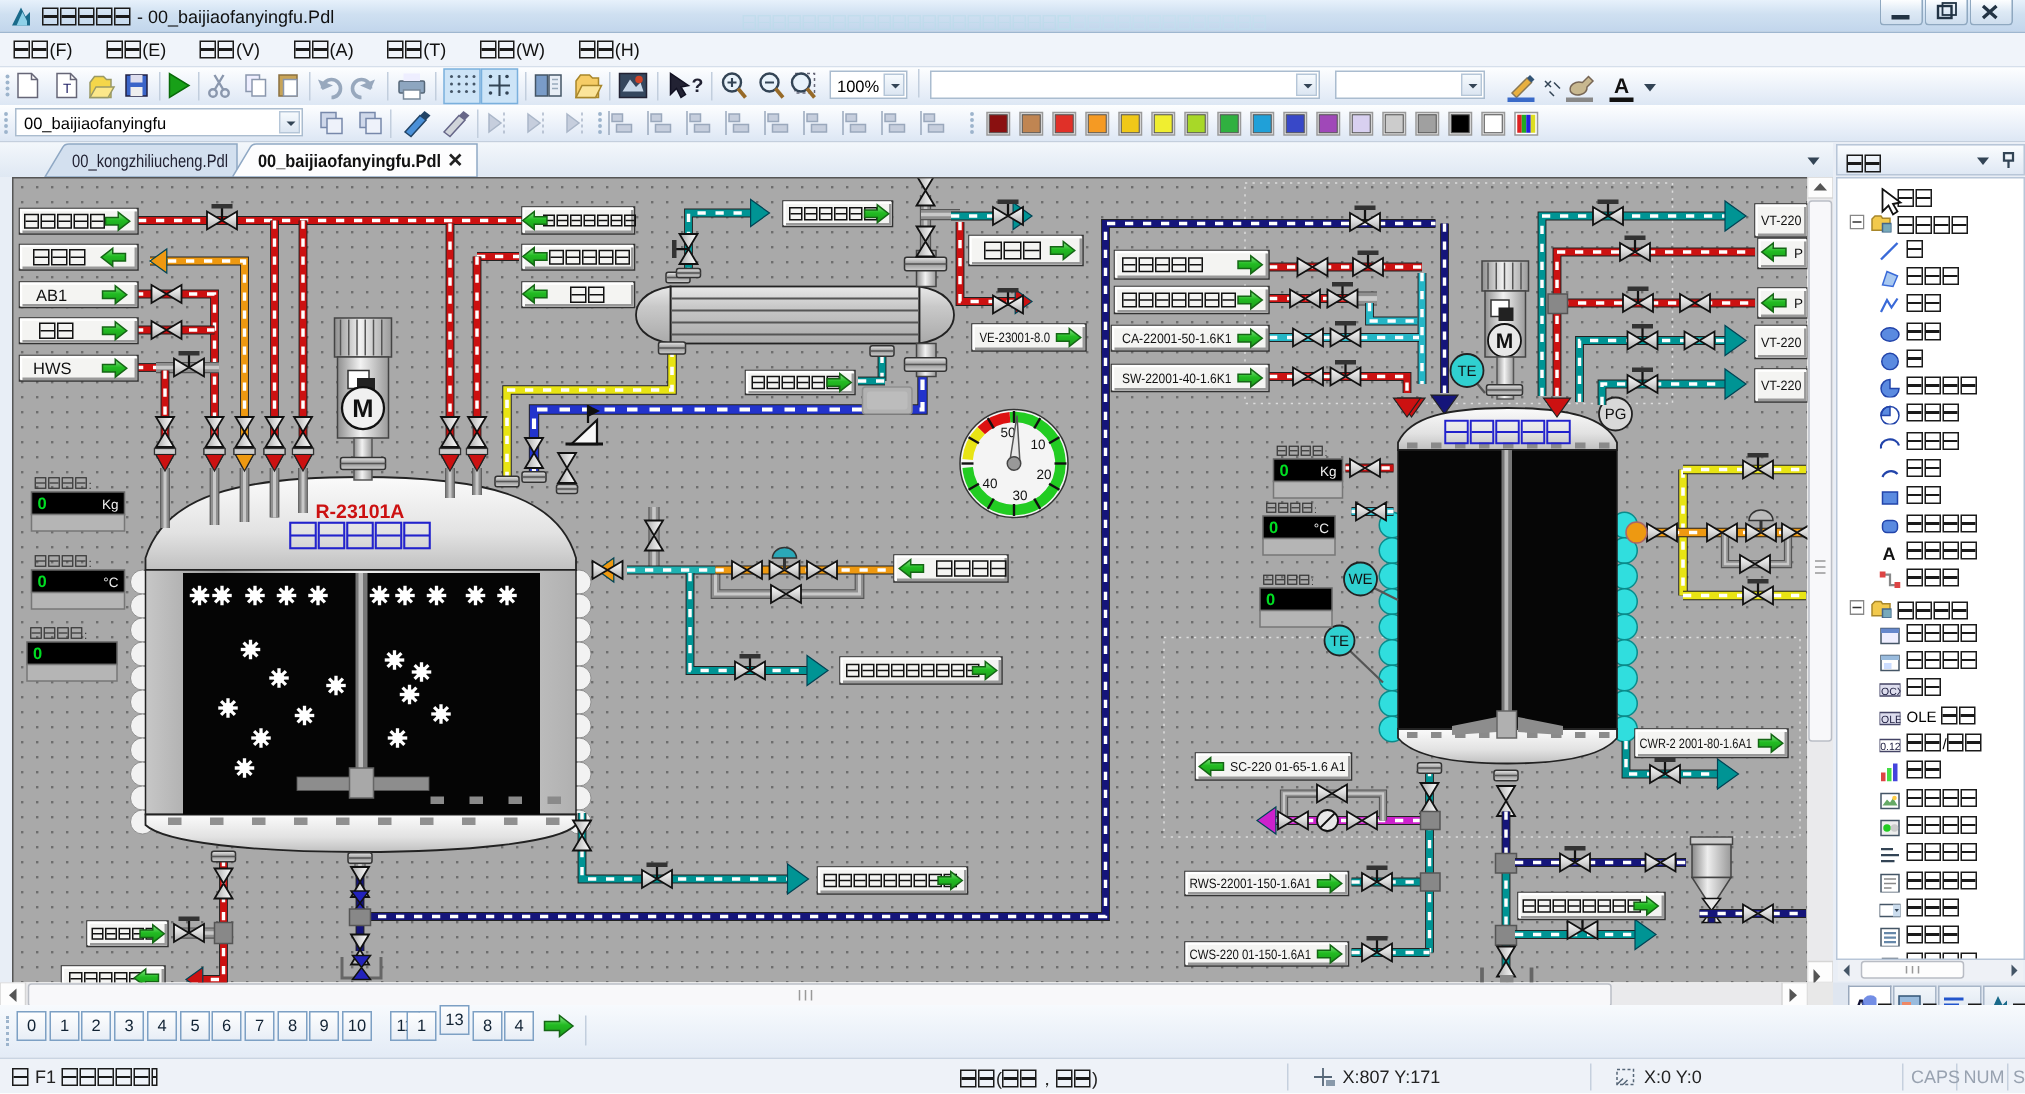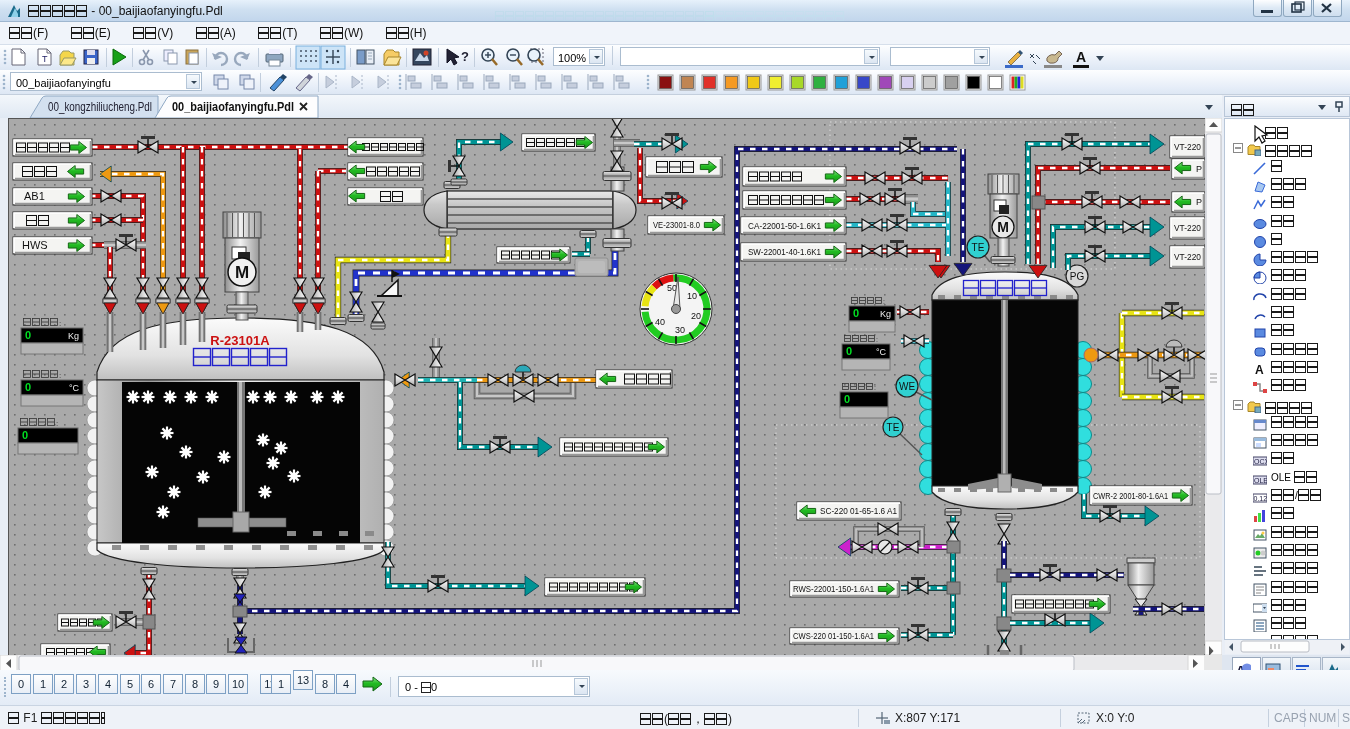--- a/index.html
+++ b/index.html
@@ -2323,21 +2323,20 @@
       <polygon points="1,5 11,5 11,1 20,8 11,15 11,11 1,11" fill="url(#ag2)" stroke="#156615"></polygon>
       <defs>
         <linearGradient id="ag2" x1="0" y1="0" x2="0" y2="1">
           <stop offset="0" stop-color="#8ae88a"></stop>
           <stop offset="0.45" stop-color="#22bb22"></stop>
           <stop offset="1" stop-color="#1a9a1a"></stop>
         </linearGradient>
       </defs>
     </svg>
 <div class="abs" style="left:390px;top:7px;width:2px;height:20px;border-left:1px solid #c2cedd"></div>
-<div class="combo" style="left:398px;top:4px;width:192px;position:absolute;height:21px"><span style="font-size:11px;padding-left:6px;line-height:20px">0 - <i style="display:inline-block;width:10px;height:11px;border:1px solid #222;box-sizing:border-box;vertical-align:-2px;background:linear-gradient(transparent 42%,#222 42%,#222 58%,transparent 58%)"></i>0</span><span class="cArr"></span></div>
 </div>
 <div class="abs" id="statusbar">
 <span style="position:absolute;left:8px;top:5px"><i style="display:inline-block;width:11px;height:12px;border:1px solid #1a1a1a;box-sizing:border-box;vertical-align:-2px;margin-right:1px;background:linear-gradient(transparent 42%,#1a1a1a 42%,#1a1a1a 58%,transparent 58%);"></i> F1 <i style="display:inline-block;width:11px;height:12px;border:1px solid #1a1a1a;box-sizing:border-box;vertical-align:-2px;margin-right:1px;background:linear-gradient(transparent 42%,#1a1a1a 42%,#1a1a1a 58%,transparent 58%);"></i><i style="display:inline-block;width:11px;height:12px;border:1px solid #1a1a1a;box-sizing:border-box;vertical-align:-2px;margin-right:1px;background:linear-gradient(transparent 42%,#1a1a1a 42%,#1a1a1a 58%,transparent 58%);"></i><i style="display:inline-block;width:11px;height:12px;border:1px solid #1a1a1a;box-sizing:border-box;vertical-align:-2px;margin-right:1px;background:linear-gradient(transparent 42%,#1a1a1a 42%,#1a1a1a 58%,transparent 58%);"></i><i style="display:inline-block;width:11px;height:12px;border:1px solid #1a1a1a;box-sizing:border-box;vertical-align:-2px;margin-right:1px;background:linear-gradient(transparent 42%,#1a1a1a 42%,#1a1a1a 58%,transparent 58%);"></i><i style="display:inline-block;width:11px;height:12px;border:1px solid #1a1a1a;box-sizing:border-box;vertical-align:-2px;margin-right:1px;background:linear-gradient(transparent 42%,#1a1a1a 42%,#1a1a1a 58%,transparent 58%);"></i><i style="display:inline-block;width:4px;height:12px;border:1px solid #1a1a1a;box-sizing:border-box;vertical-align:-2px;margin-right:1px;background:linear-gradient(transparent 42%,#1a1a1a 42%,#1a1a1a 58%,transparent 58%);"></i></span>
 <span style="position:absolute;left:640px;top:5px"><i style="display:inline-block;width:11px;height:12px;border:1px solid #1a1a1a;box-sizing:border-box;vertical-align:-2px;margin-right:1px;background:linear-gradient(transparent 42%,#1a1a1a 42%,#1a1a1a 58%,transparent 58%);"></i><i style="display:inline-block;width:11px;height:12px;border:1px solid #1a1a1a;box-sizing:border-box;vertical-align:-2px;margin-right:1px;background:linear-gradient(transparent 42%,#1a1a1a 42%,#1a1a1a 58%,transparent 58%);"></i>(<i style="display:inline-block;width:11px;height:12px;border:1px solid #1a1a1a;box-sizing:border-box;vertical-align:-2px;margin-right:1px;background:linear-gradient(transparent 42%,#1a1a1a 42%,#1a1a1a 58%,transparent 58%);"></i><i style="display:inline-block;width:11px;height:12px;border:1px solid #1a1a1a;box-sizing:border-box;vertical-align:-2px;margin-right:1px;background:linear-gradient(transparent 42%,#1a1a1a 42%,#1a1a1a 58%,transparent 58%);"></i><span>，</span><i style="display:inline-block;width:11px;height:12px;border:1px solid #1a1a1a;box-sizing:border-box;vertical-align:-2px;margin-right:1px;background:linear-gradient(transparent 42%,#1a1a1a 42%,#1a1a1a 58%,transparent 58%);"></i><i style="display:inline-block;width:11px;height:12px;border:1px solid #1a1a1a;box-sizing:border-box;vertical-align:-2px;margin-right:1px;background:linear-gradient(transparent 42%,#1a1a1a 42%,#1a1a1a 58%,transparent 58%);"></i>)</span>
 <div style="position:absolute;left:858px;top:3px;width:1px;height:18px;background:#c5d0de"></div>
 <svg style="position:absolute;left:875px;top:5px" width="16" height="14">
       <g stroke="#567" stroke-width="1.2">
         <line x1="7" y1="1" x2="7" y2="13"></line>
         <line x1="1" y1="7" x2="13" y2="7"></line>
       </g>

